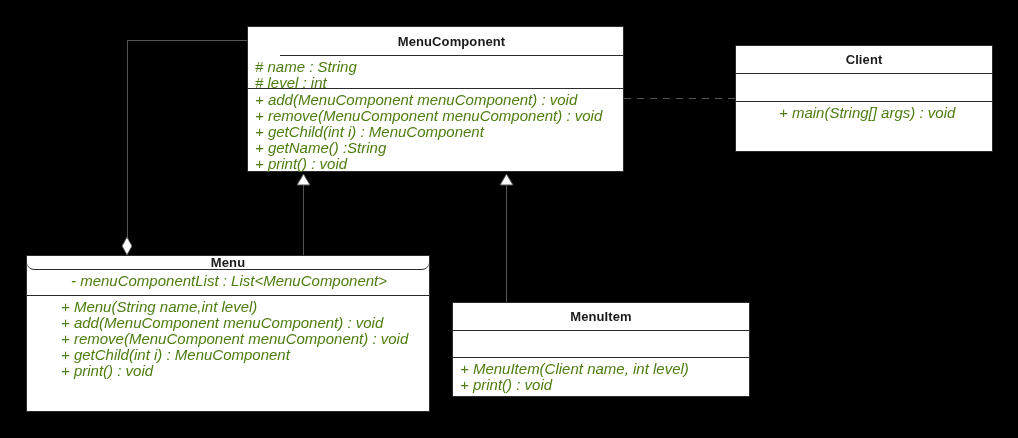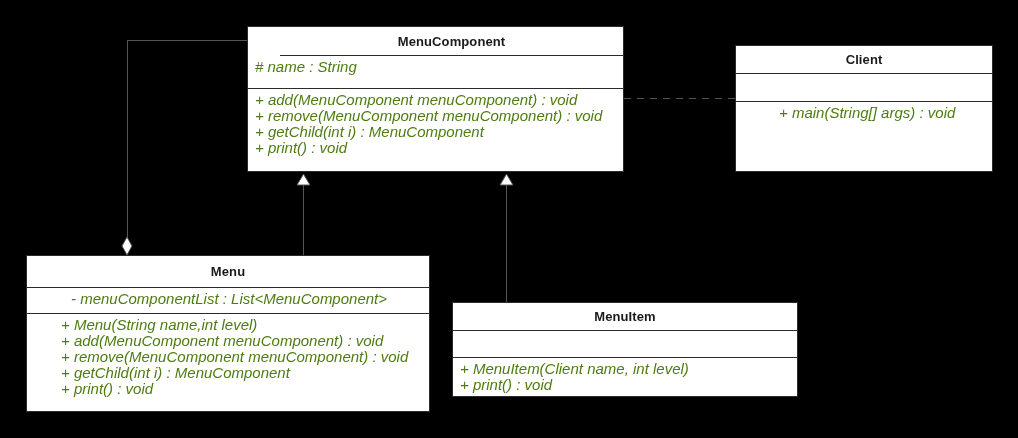--- a/index.html
+++ b/index.html
@@ -50,31 +50,31 @@
     white-space: pre;
     font-style: italic;
   }
 
   
   #class-menucomponent { left: 247px; top: 26px; width: 377px; height: 146px; }
   #class-menucomponent .uml-header { height: 29px; margin-left: 32px; }
   #class-menucomponent .uml-attrs  { height: 33px; }
   #class-menucomponent .uml-ops    { height: 82px; }
 
-  #class-client { left: 735px; top: 45px; width: 258px; height: 127px; }
+  #class-client { left: 735px; top: 45px; width: 258px; height: 107px; }
   #class-client .uml-header { height: 28px; }
   #class-client .uml-attrs  { height: 28px; }
   #class-client .uml-ops    { height: 49px; margin-left: 36px; }
 
   #class-menu { left: 26px; top: 255px; width: 404px; height: 157px; }
-  #class-menu .uml-header { height: 32px; }
+  #class-menu .uml-header { height: 14px; border-radius: 14px; }
   #class-menu .uml-attrs  { height: 26px; padding-left: 44px; }
   #class-menu .uml-ops    { height: 100px; margin-left: 27px; }
 
-  #class-menuitem { left: 452px; top: 302px; width: 346px; height: 95px; }
+  #class-menuitem { left: 452px; top: 302px; width: 298px; height: 95px; }
   #class-menuitem .uml-header { height: 28px; }
   #class-menuitem .uml-attrs  { height: 27px; }
   #class-menuitem .uml-ops    { height: 38px; }
 
   
   .conn {
     position: absolute;
     background: #555555;
   }
   .conn-h { height: 1px; }
@@ -150,25 +150,27 @@
       <polygon points="7.5,0 14,11 1,11" fill="#ffffff" stroke="#555555" stroke-width="1"></polygon>
     </svg>
   </div>
 
   <div id="dep-dashed"></div>
 
   <div class="uml-class" id="class-menucomponent">
     <div class="uml-header">MenuComponent</div>
     <div class="uml-attrs">
       <div class="uml-line"># name : String</div>
+      <div class="uml-line"># level : int</div>
     </div>
     <div class="uml-ops">
       <div class="uml-line">+ add(MenuComponent menuComponent) : void</div>
       <div class="uml-line">+ remove(MenuComponent menuComponent) : void</div>
       <div class="uml-line">+ getChild(int i) : MenuComponent</div>
+      <div class="uml-line">+ getName() :String</div>
       <div class="uml-line">+ print() : void</div>
     </div>
   </div>
 
   <div class="uml-class" id="class-client">
     <div class="uml-header">Client</div>
     <div class="uml-attrs">
       <div class="empty-compartment"></div>
     </div>
     <div class="uml-ops">

